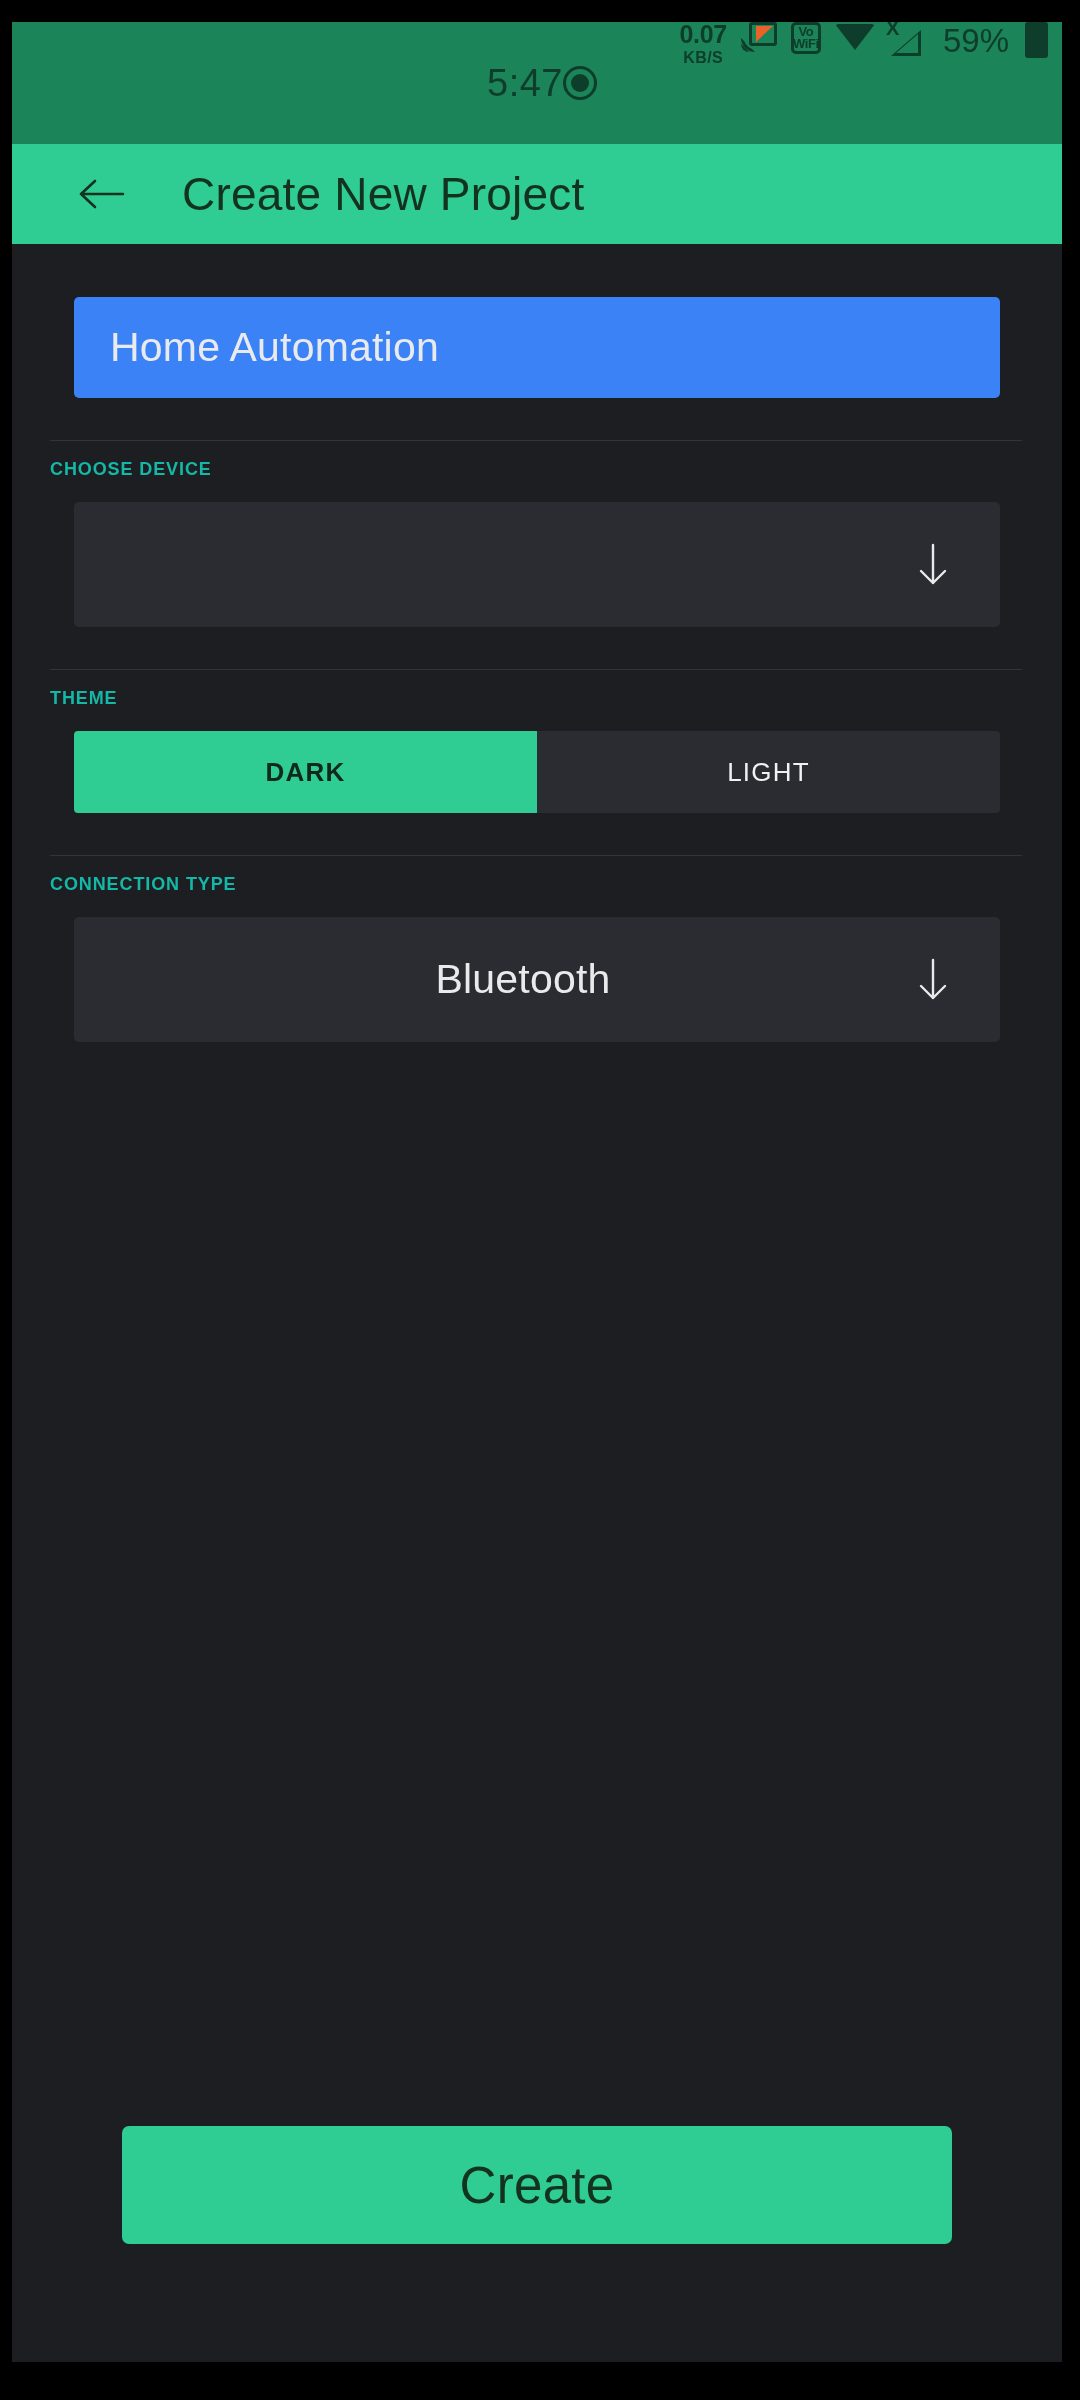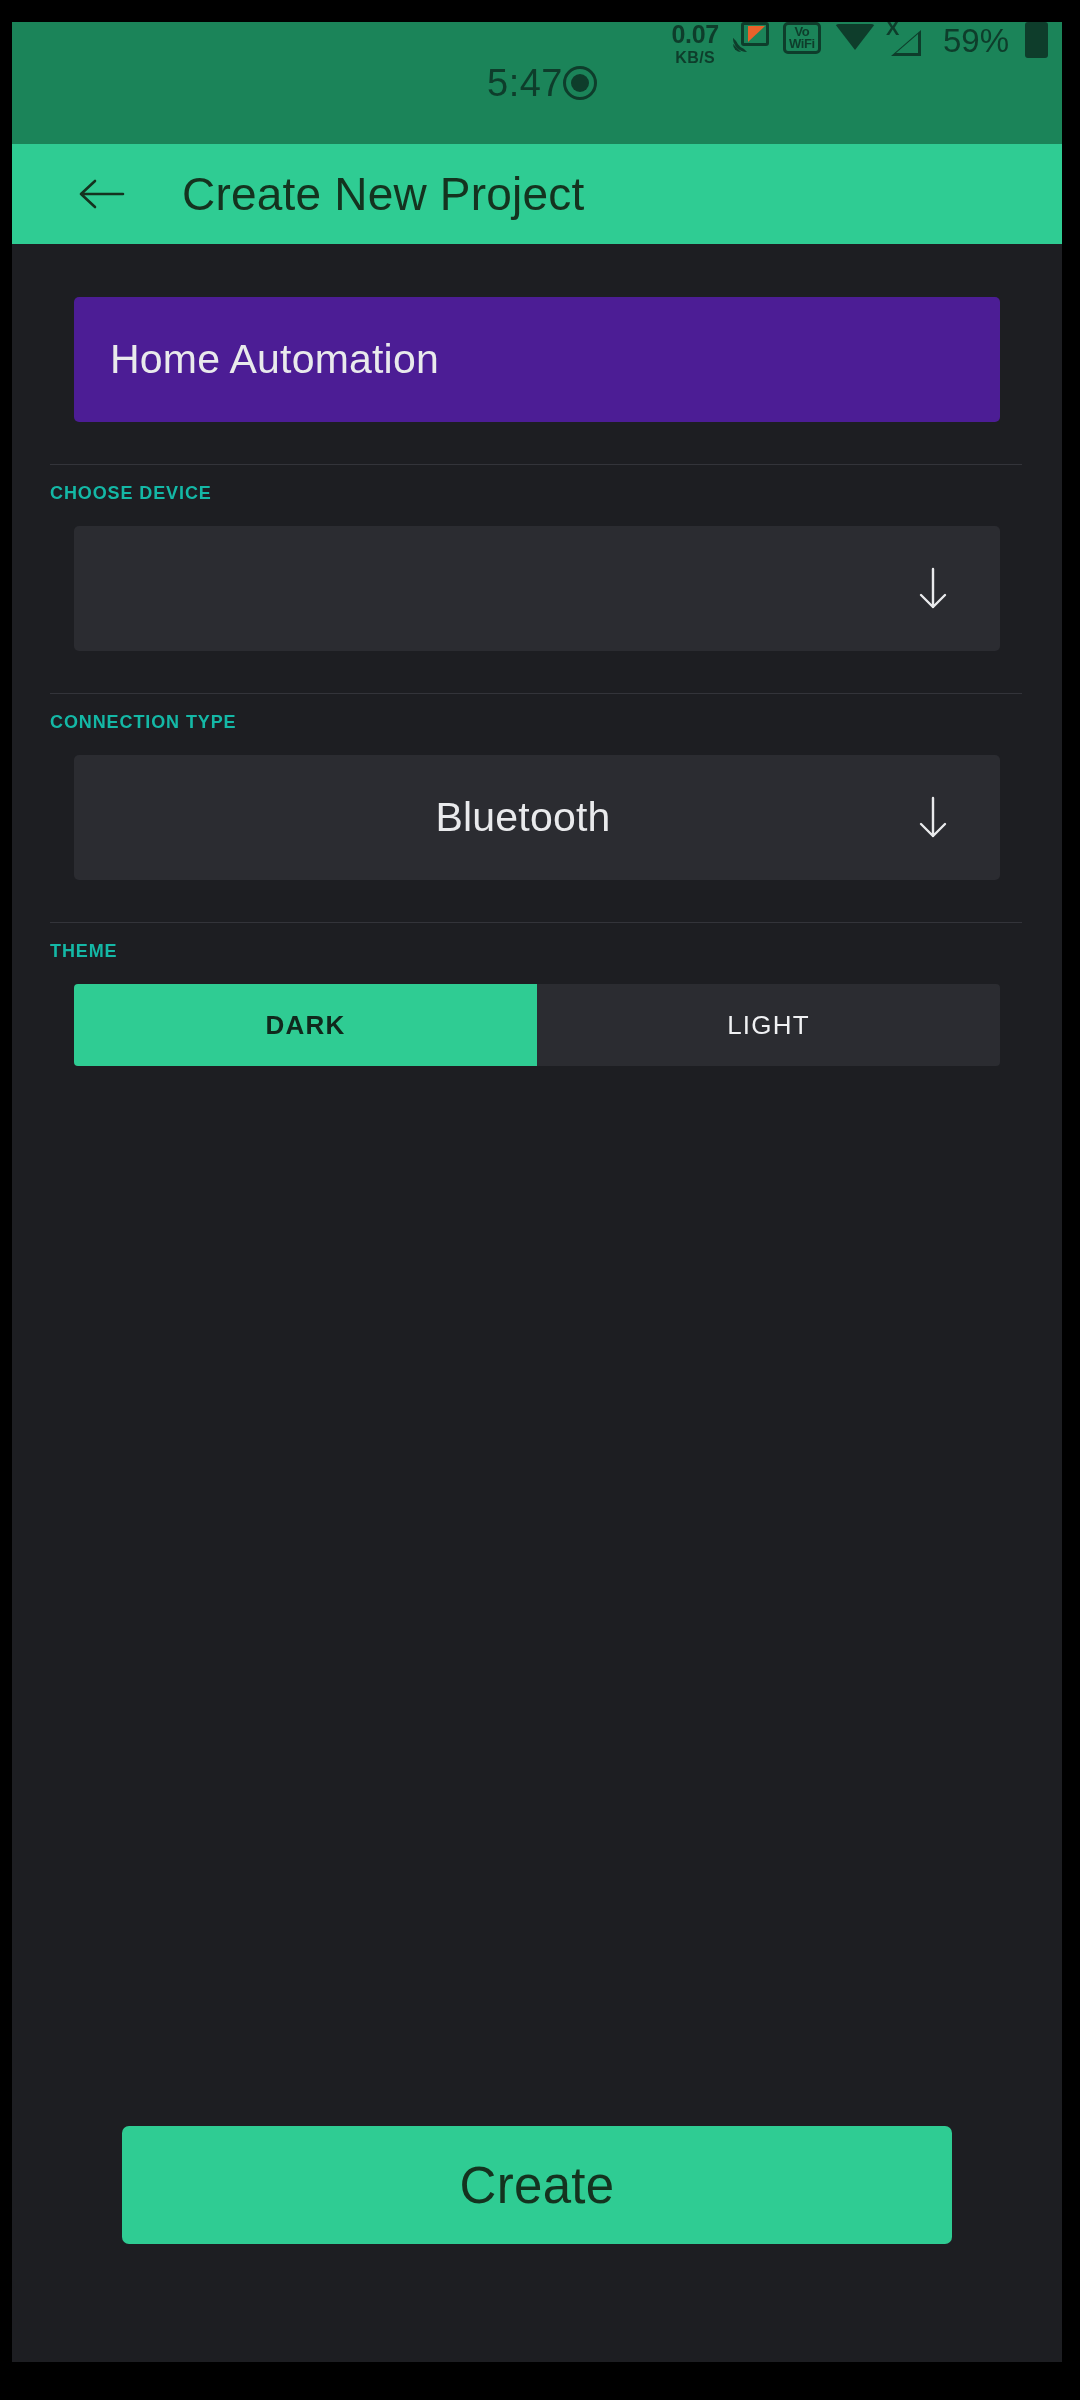--- a/index.html
+++ b/index.html
@@ -109,21 +109,21 @@
     border: 3px solid #0e3d2b;
     border-top-color: transparent;
     border-right-color: transparent;
     border-radius: 0 0 0 14px;
     box-sizing: border-box;
   }
   .icon-cast .w1 { width: 14px; height: 14px; }
   .icon-cast .w2 { width: 8px; height: 8px; }
 
   .icon-vowifi {
-    width: 38px; height: 32px;
+    width: 30px; height: 32px;
     border: 3px solid #0e3d2b;
     border-radius: 5px;
     box-sizing: border-box;
     display: flex; flex-direction: column;
     align-items: center; justify-content: center;
     line-height: 0.95;
     color: #0e3d2b;
     font-size: 13px;
     font-weight: bold;
     letter-spacing: -0.4px;
@@ -212,23 +212,23 @@
   
   #content {
     position: relative;
     height: 2090px;
     background: #1d1e22;
     padding: 0 0;
   }
 
   .field-box {
     margin: 0 62px;
-    background: #4c1d95;
+    background: #3b82f6;
     border-radius: 5px;
-    height: 125px;
+    height: 101px;
     display: flex;
     align-items: center;
   }
   #project-name-field {
     margin-top: 53px;
     padding-left: 36px;
   }
   #project-name-value {
     font-size: 41px;
     color: #e9eaec;
@@ -389,44 +389,44 @@
 
       <div class="section">
         <div class="section-divider"></div>
         <div class="section-label">CHOOSE DEVICE</div>
         <div class="dropdown">
           <span class="dropdown-arrow">
             <svg width="34" height="46" viewBox="0 0 34 46">
               <path d="M17 3 V41 M17 41 L5 29 M17 41 L29 29" fill="none" stroke="#e9eaec" stroke-width="2.4" stroke-linecap="round" stroke-linejoin="round"></path>
             </svg>
           </span>
+        </div>
+      </div>
+
+      <div class="section">
+        <div class="section-divider"></div>
+        <div class="section-label">THEME</div>
+        <div id="theme-toggle">
+          <div class="seg active">DARK</div>
+          <div class="seg inactive">LIGHT</div>
         </div>
       </div>
 
       <div class="section">
         <div class="section-divider"></div>
         <div class="section-label">CONNECTION TYPE</div>
         <div class="dropdown">
           <span class="dropdown-value">Bluetooth</span>
           <span class="dropdown-arrow">
             <svg width="34" height="46" viewBox="0 0 34 46">
               <path d="M17 3 V41 M17 41 L5 29 M17 41 L29 29" fill="none" stroke="#e9eaec" stroke-width="2.4" stroke-linecap="round" stroke-linejoin="round"></path>
             </svg>
           </span>
         </div>
       </div>
 
-      <div class="section">
-        <div class="section-divider"></div>
-        <div class="section-label">THEME</div>
-        <div id="theme-toggle">
-          <div class="seg active">DARK</div>
-          <div class="seg inactive">LIGHT</div>
-        </div>
-      </div>
-
       <div id="create-button">
         <span id="create-button-label">Create</span>
       </div>
 
     </div>
   </div>
 </div>
 
 </body></html>

